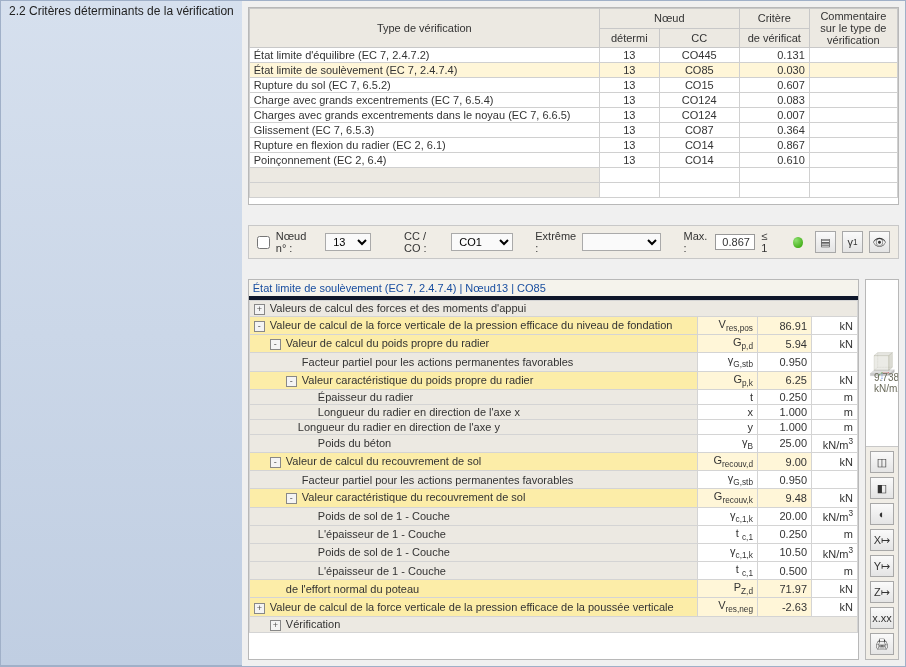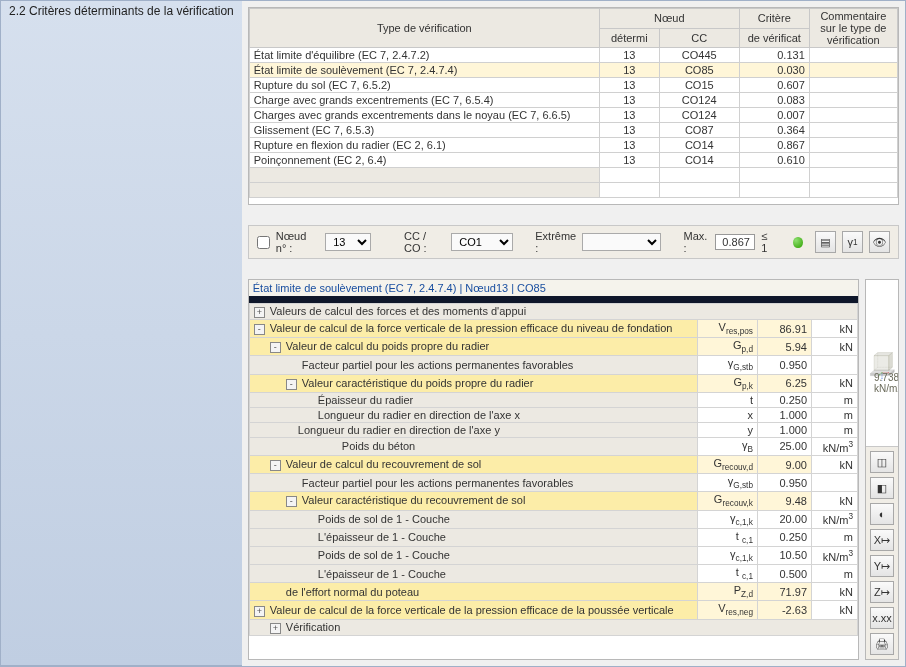--- a/index.html
+++ b/index.html
@@ -26,21 +26,21 @@
 .filter-bar input[type=text], .filter-bar select { font-size: 11px; border: 1px solid #aaa; background: #fafafa; padding: 1px 3px; height: 18px; }
 .filter-bar select { width: 52px; }
 .max-box { display: inline-block; border: 1px solid #999; background: #fff; padding: 1px 6px; min-width: 40px; text-align: right; }
 .icon-btn { width: 24px; height: 22px; border: 1px solid #a8a8a8; background: linear-gradient(#fafafa,#e4e4e4); display: inline-flex; align-items: center; justify-content: center; cursor: pointer; font-size: 11px; }
 .spacer { flex: 1; }
 .status-dot { width: 11px; height: 11px; border-radius: 50%; background: radial-gradient(circle at 30% 30%, #8fe070, #2ea000); }
 
 
 .lower { display: flex; gap: 6px; flex: 1; min-height: 0; }
 .details-panel { width: 640px; display: flex; flex-direction: column; border: 1px solid #b8b8b8; background: #fff; min-height: 0; }
-.details-header { color: #1a4fa0; padding: 2px 4px; font-size: 11px; border-bottom: 7px solid #0f172a; background: #f5f3ec; }
+.details-header { color: #1a4fa0; padding: 2px 4px; font-size: 11px; border-bottom: 4px solid #0f172a; background: #f5f3ec; }
 .details-table-wrap { flex: 1; overflow: auto; }
 table.details { width: 100%; border-collapse: collapse; font-size: 11px; }
 table.details td { border: 1px solid #d4d4d4; padding: 1px 4px; }
 table.details td.label { background: #ece9e2; }
 table.details td.hl { background: #fff6d8; }
 table.details td.label.hl { background: #fceda8; }
 .twisty { display: inline-block; width: 11px; height: 11px; border: 1px solid #888; line-height: 9px; text-align: center; font-size: 9px; margin-right: 2px; color:#555; background:#f4f4f4; }
 .sym-col { width: 60px; text-align: right; }
 .val-col { width: 54px; text-align: right; }
 .unit-col { width: 46px; text-align: right; }
@@ -215,21 +215,21 @@
                   <td class="val-col">1.000</td>
                   <td class="unit-col">m</td>
                 </tr>
                 <tr>
                   <td class="label" style="padding-left:32px"><span style="display:inline-block;width:13px"></span> Longueur du radier en direction de l'axe y</td>
                   <td class="sym-col">y</td>
                   <td class="val-col">1.000</td>
                   <td class="unit-col">m</td>
                 </tr>
                 <tr>
-                  <td class="label" style="padding-left:76px"><span style="display:inline-block;width:13px"></span> Poids du béton</td>
+                  <td class="label" style="padding-left:52px"><span style="display:inline-block;width:13px"></span> Poids du béton</td>
                   <td class="sym-col">γ<sub>B</sub></td>
                   <td class="val-col">25.00</td>
                   <td class="unit-col">kN/m<sup>3</sup></td>
                 </tr>
                 <tr>
                   <td class="label hl" style="padding-left:20px"><span class="twisty">-</span> Valeur de calcul du recouvrement de sol</td>
                   <td class="sym-col hl">G<sub>recouv,d</sub></td>
                   <td class="val-col hl">9.00</td>
                   <td class="unit-col">kN</td>
                 </tr>

